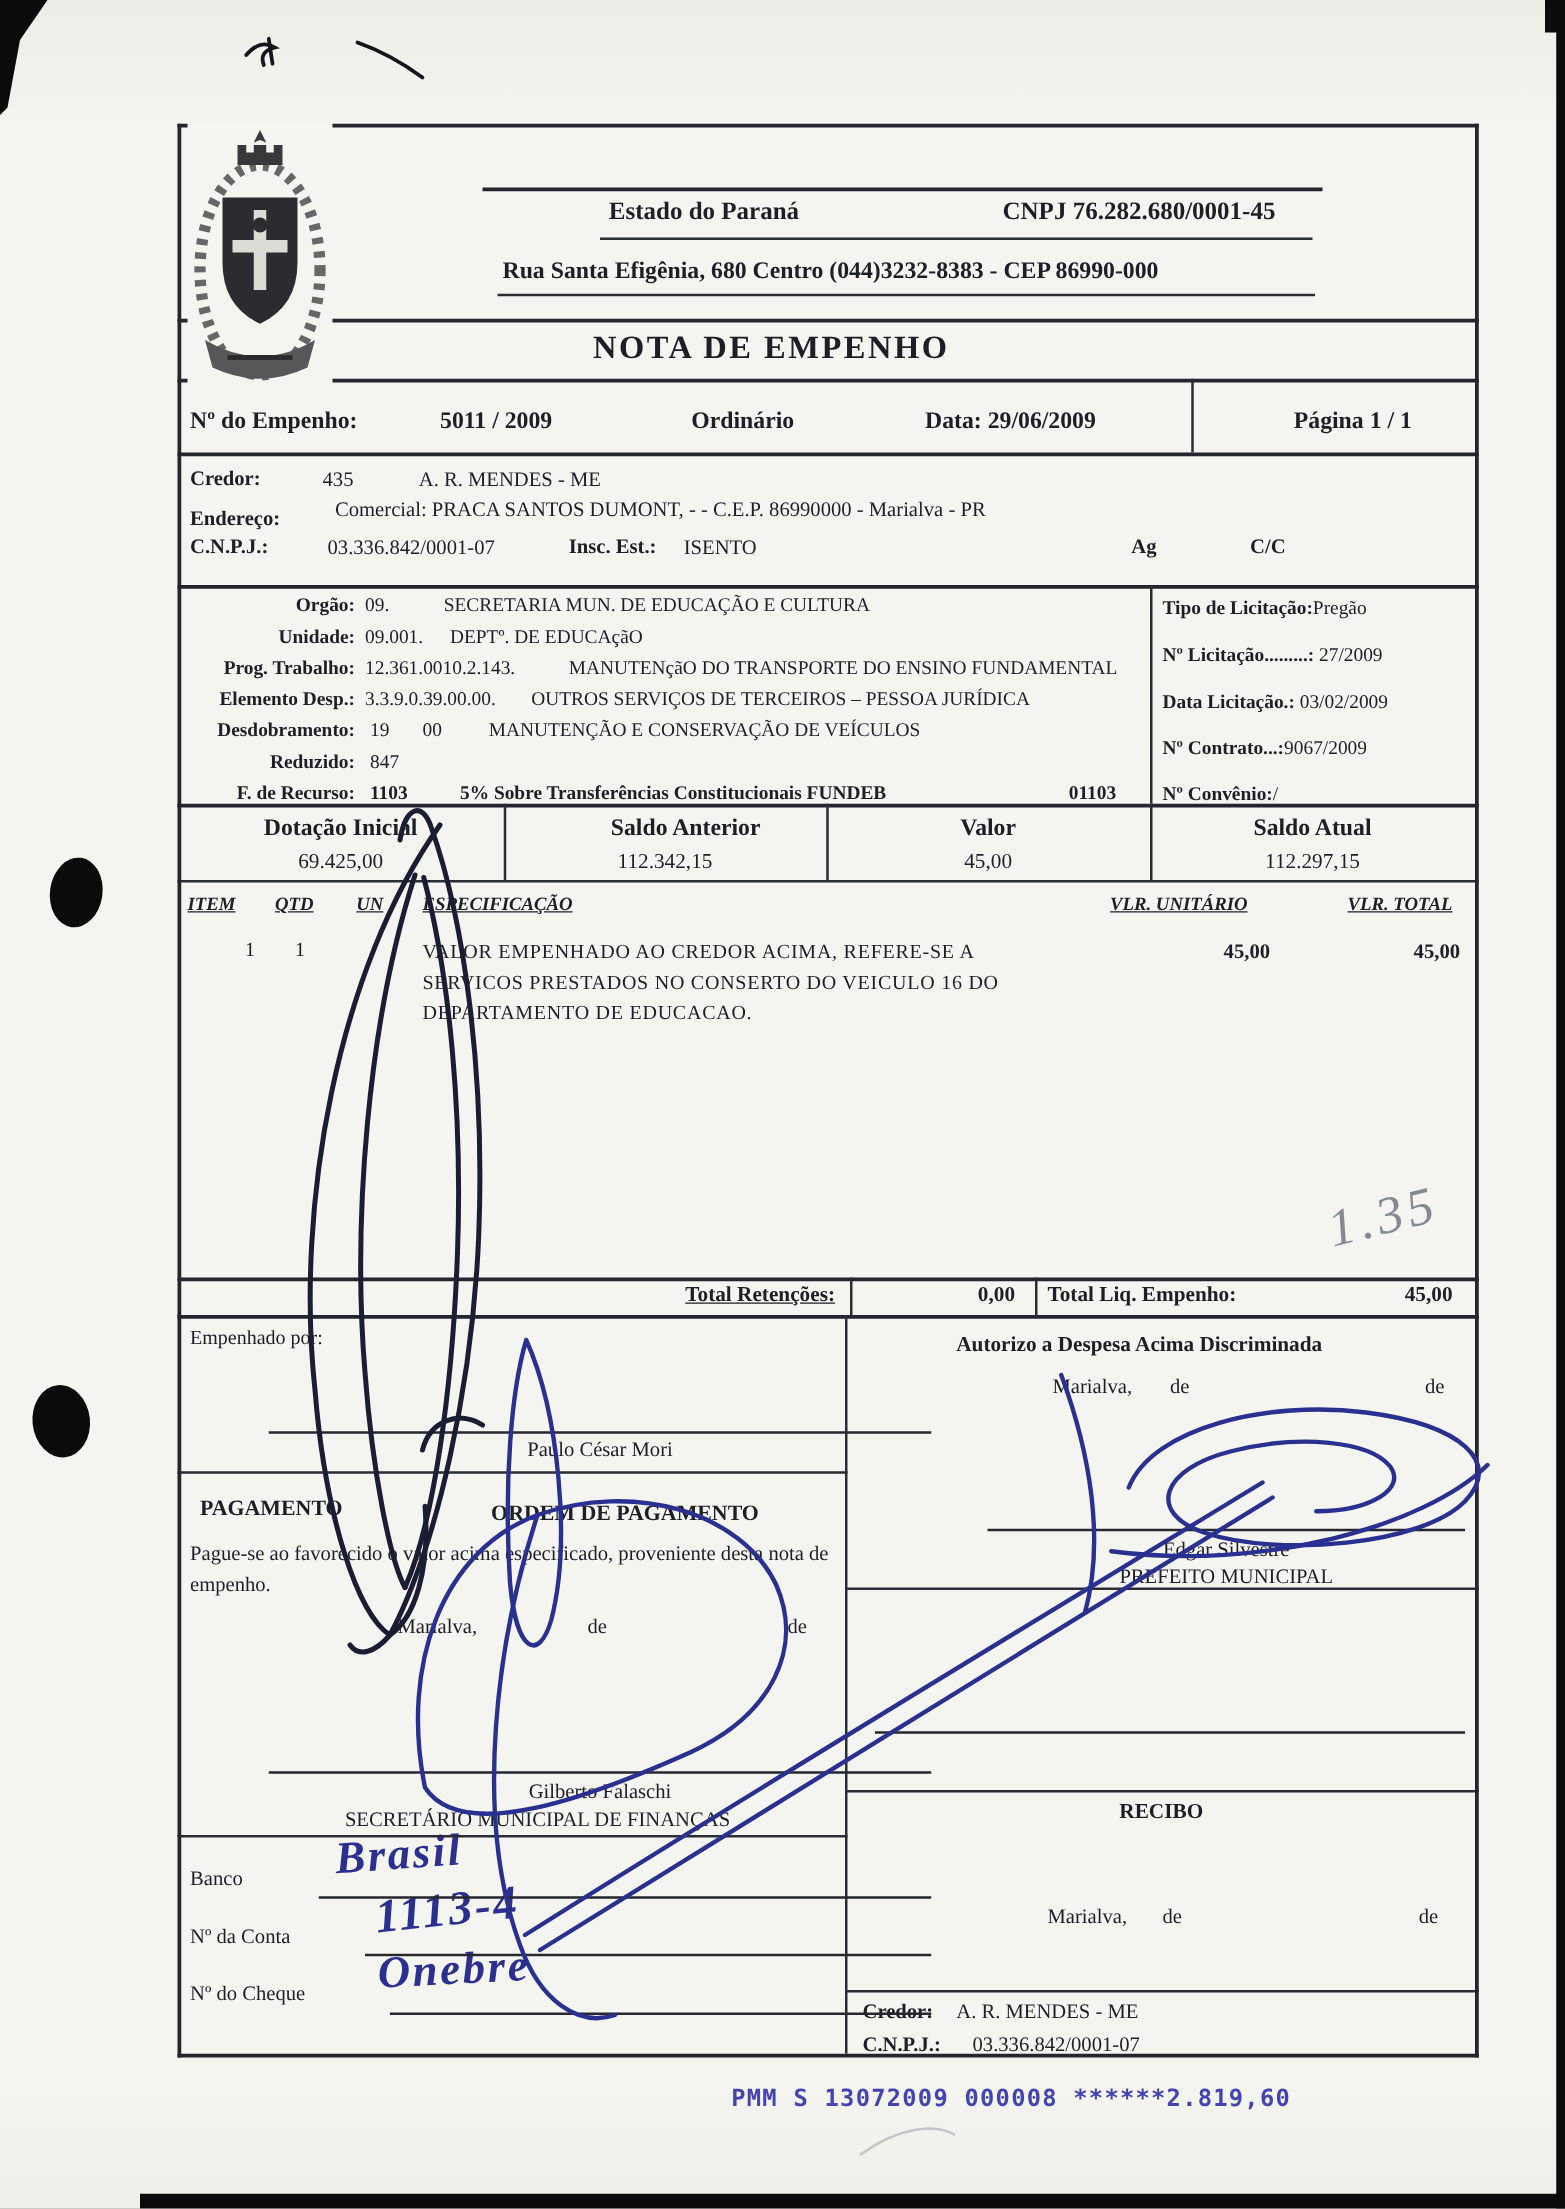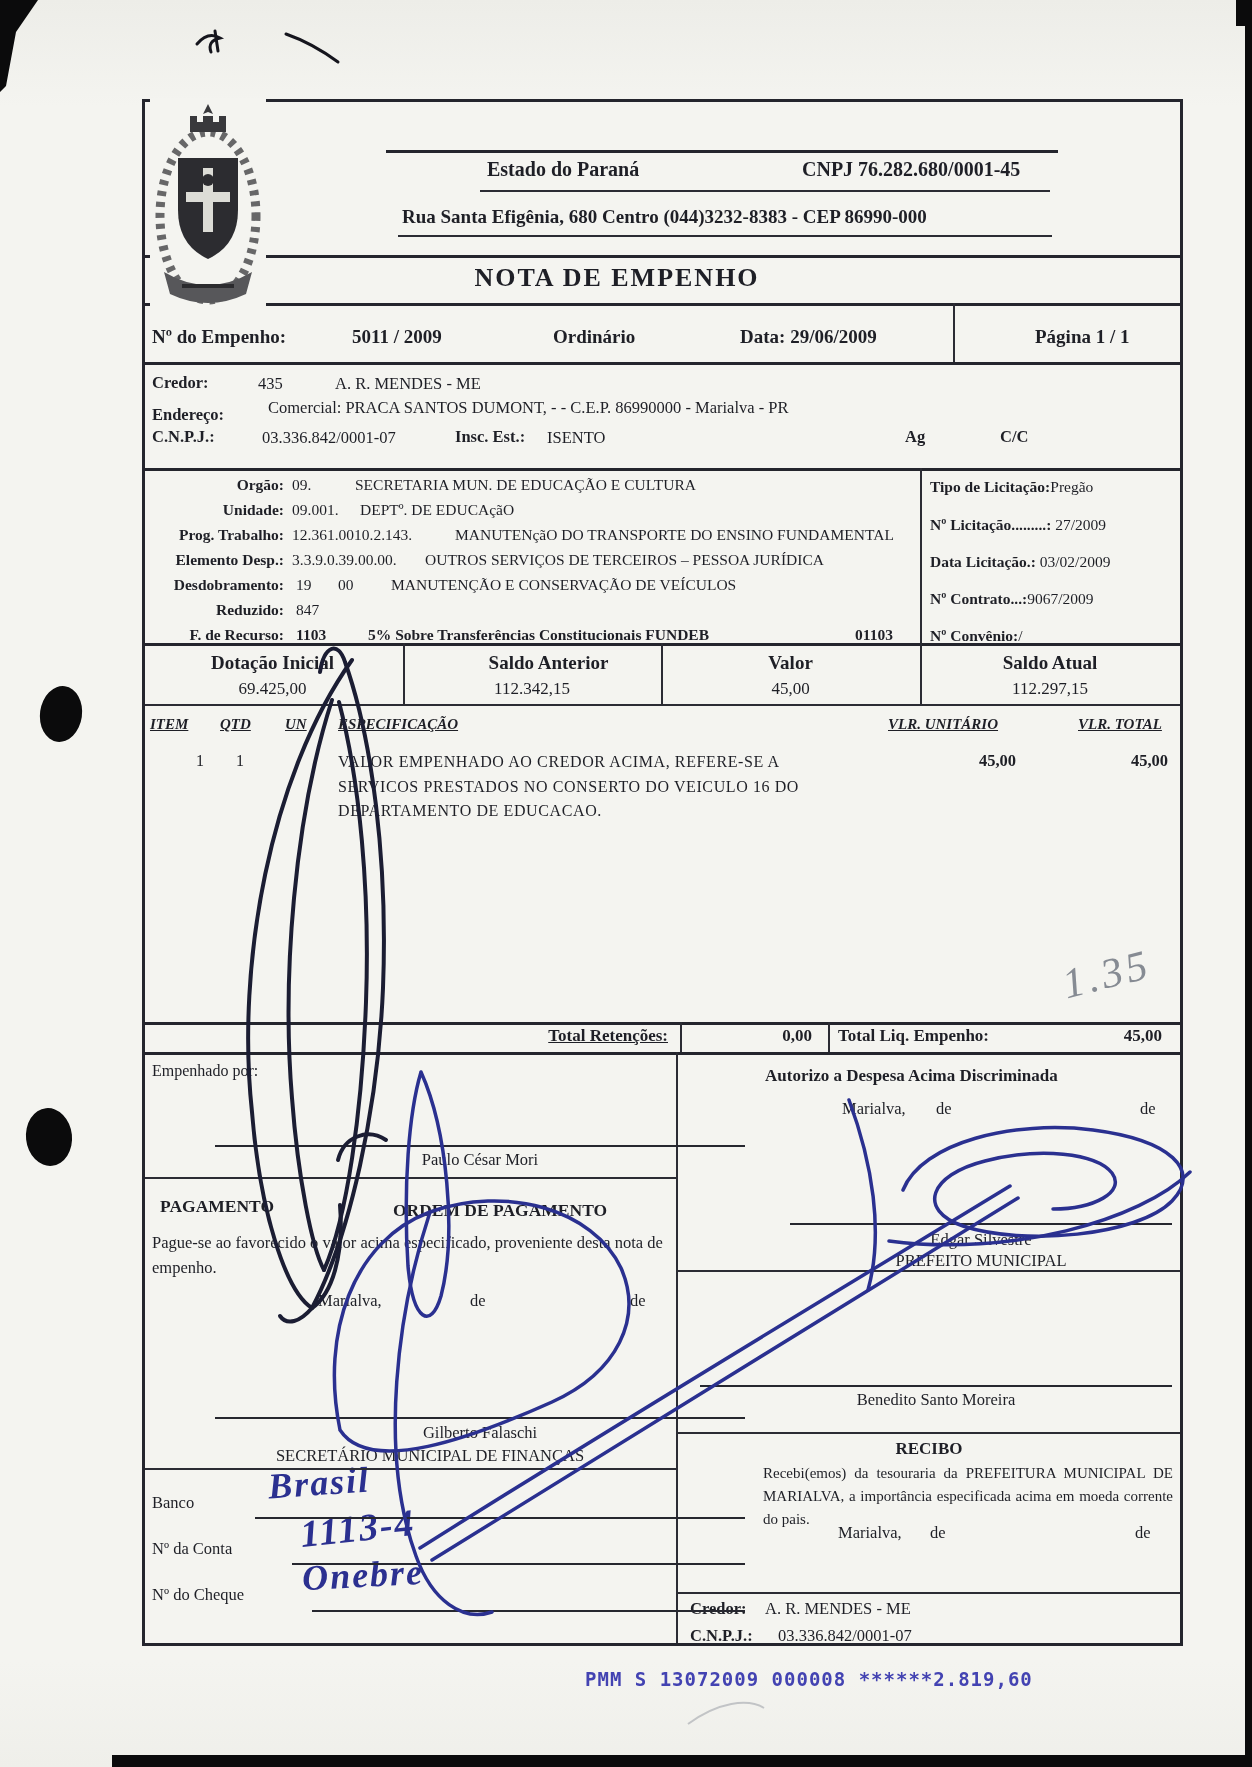--- a/index.html
+++ b/index.html
@@ -198,24 +198,22 @@
   <div class="hand" style="left:300px;top:1506px;font-size:38px;transform:rotate(-6deg);">1113-4</div>
   <div class="hand" style="left:302px;top:1554px;font-size:36px;transform:rotate(-3deg);">Onebre</div>
   <div class="pencil" style="left:1062px;top:950px;font-size:42px;transform:rotate(-14deg);letter-spacing:4px;">1.35</div>
 
   <div class="t b f17" style="left:765px;top:1066px;">Autorizo a Despesa Acima Discriminada</div>
   <div class="t f165" style="left:842px;top:1100px;">Marialva,</div>
   <div class="t f165" style="left:936px;top:1100px;">de</div>
   <div class="t f165" style="left:1140px;top:1100px;">de</div>
   <div class="t f165 ctr" style="left:790px;top:1231px;width:382px;">Edgar Silvestre</div>
   <div class="t f165 ctr" style="left:790px;top:1252px;width:382px;">PREFEITO MUNICIPAL</div>
-  <div class="t f165 ctr" style="left:700px;top:1391px;width:472px;">Benedito Santo Moreira</div>
 
   <div class="t b f17 ctr" style="left:676px;top:1439px;width:506px;">RECIBO</div>
-  <div class="t f15 wrap jt" style="left:763px;top:1462px;width:410px;line-height:23px;">Recebi(emos) da tesouraria da PREFEITURA MUNICIPAL DE MARIALVA, a importância especificada acima em moeda corrente do pais.</div>
   <div class="t f165" style="left:838px;top:1524px;">Marialva,</div>
   <div class="t f165" style="left:930px;top:1524px;">de</div>
   <div class="t f165" style="left:1135px;top:1524px;">de</div>
   <div class="t f165" style="left:690px;top:1600px;font-weight:bold;">Credor:</div>
   <div class="t f165" style="left:765px;top:1600px;">A. R. MENDES - ME</div>
   <div class="t f165" style="left:690px;top:1627px;font-weight:bold;">C.N.P.J.:</div>
   <div class="t f165" style="left:778px;top:1627px;">03.336.842/0001-07</div>
 
   <div class="stamp" style="left:585px;top:1668px;">PMM S 13072009 000008 ******2.819,60</div>
 

